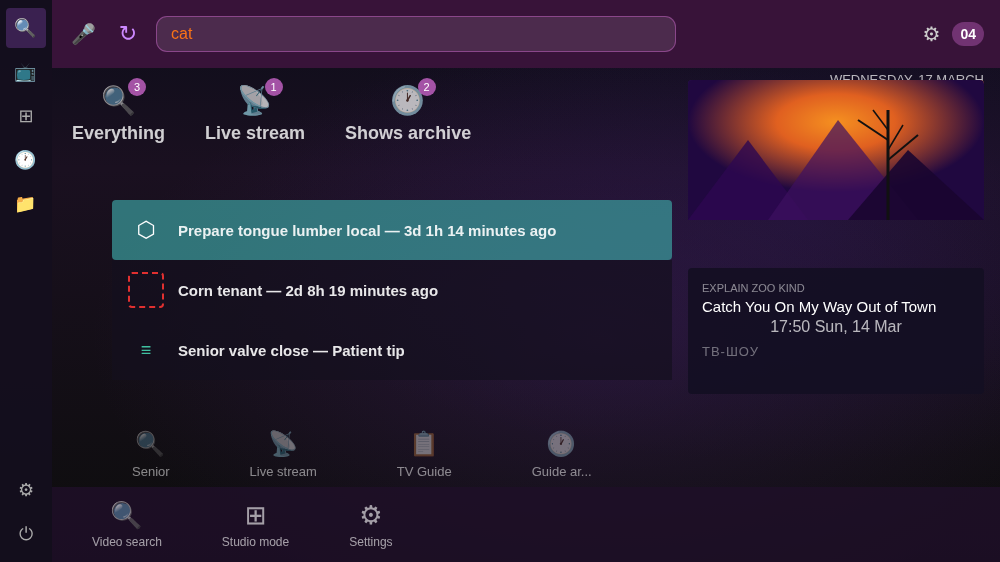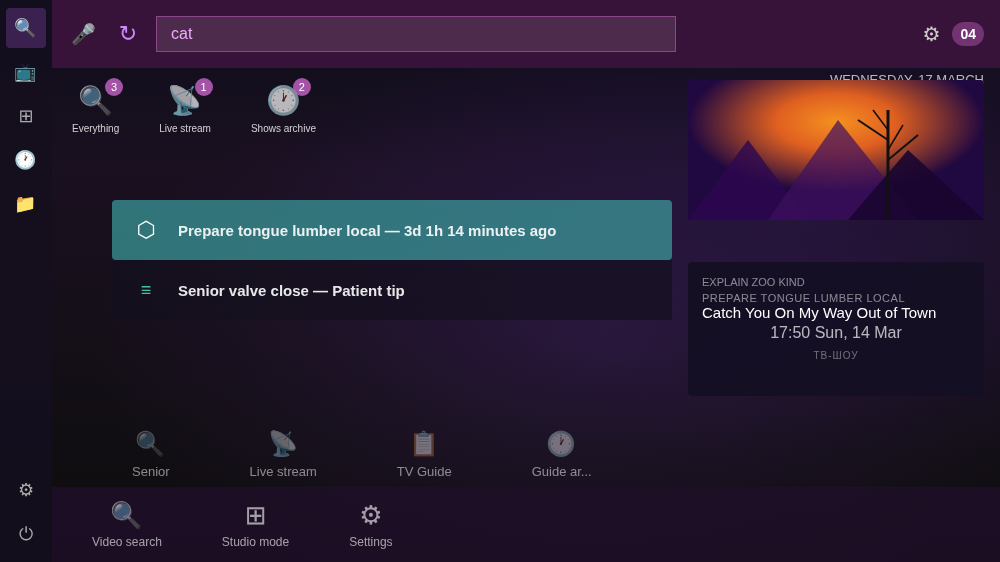--- a/index.html
+++ b/index.html
@@ -98,23 +98,23 @@
 
     .search-input-wrapper {
       flex: 1;
       max-width: 520px;
     }
 
     .search-input {
       width: 100%;
       background: rgba(255,255,255,0.1);
       border: 1px solid rgba(200,100,200,0.5);
-      border-radius: 0;
+      border-radius: 11px;
       padding: 8px 14px;
-      color: #f0abfc;
+      color: #f97316;
       font-size: 16px;
       outline: none;
     }
 
     .topbar-right {
       margin-left: auto;
       display: flex;
       align-items: center;
       gap: 12px;
       color: #fff;
@@ -173,22 +173,23 @@
       border-radius: 50%;
       width: 18px;
       height: 18px;
       font-size: 11px;
       display: flex;
       align-items: center;
       justify-content: center;
     }
 
     .cat-label {
-      font-size: 10px;
+      font-size: 18px;
       color: rgba(255,255,255,0.8);
+      font-weight: bold;
     }
 
     
     .results-panel {
       position: absolute;
       left: 60px;
       top: 200px;
       width: 560px;
       background: rgba(0,0,0,0.0);
       z-index: 20;
@@ -307,21 +308,21 @@
       width: 60px;
       height: 100px;
       background: rgba(0,0,0,0.6);
       clip-path: polygon(50% 0%, 20% 30%, 80% 30%, 60% 60%, 80% 60%, 30% 100%, 45% 65%, 20% 65%);
     }
 
     
     .info-panel {
       position: absolute;
       right: 16px;
-      top: 262px;
+      top: 268px;
       width: 296px;
       background: rgba(20,15,35,0.92);
       border-radius: 4px;
       padding: 14px;
       z-index: 6;
       color: #fff;
     }
 
     .info-channel {
       font-size: 11px;
@@ -345,26 +346,25 @@
     }
 
     .info-time {
       font-size: 16px;
       color: rgba(255,255,255,0.7);
       margin-bottom: 8px;
       text-align: center;
     }
 
     .info-channel-badge {
-      font-size: 10px;
+      font-size: 13px;
       color: rgba(255,255,255,0.4);
       text-transform: uppercase;
       letter-spacing: 1px;
       margin-bottom: 21px;
-      text-align: center;
     }
 
     .info-desc {
       font-size: 12px;
       color: rgba(255,255,255,0.6);
       line-height: 1.5;
     }
 
     
     .secondary-nav {
@@ -445,20 +445,24 @@
     </div>
   </div>
 
   <div class="results-panel">
 
     <div class="result-item highlighted">
       <div class="result-icon hexagon">⬡</div>
       <div class="result-text">Prepare tongue lumber local — 3d 1h 14 minutes ago</div>
     </div>
 
+    <div class="result-item" style="background:rgba(20,15,30,0.7);">
+      <div class="result-icon dashed-box"></div>
+      <div class="result-text">Corn tenant — 2d 8h 19 minutes ago</div>
+    </div>
 
     <div class="result-item" style="background:rgba(20,15,30,0.7);">
       <div class="result-icon list-icon">≡</div>
       <div class="result-text">Senior valve close — Patient tip</div>
     </div>
   </div>
 
   <div class="thumbnail-card">
     <div class="thumbnail-img">
 
@@ -480,21 +484,20 @@
         <line x1="200" y1="60" x2="170" y2="40" stroke="#111" stroke-width="2"></line>
         <line x1="200" y1="80" x2="230" y2="55" stroke="#111" stroke-width="2"></line>
         <line x1="200" y1="50" x2="185" y2="30" stroke="#111" stroke-width="1.5"></line>
         <line x1="200" y1="70" x2="215" y2="45" stroke="#111" stroke-width="1.5"></line>
       </svg>
     </div>
   </div>
 
   <div class="info-panel">
     <div class="info-channel">Explain zoo kind</div>
-    <div class="info-title-small">PREPARE TONGUE LUMBER LOCAL</div>
     <div class="info-title-main">Catch You On My Way Out of Town</div>
     <div class="info-time">17:50 Sun, 14 Mar</div>
     <div class="info-channel-badge">ТВ-ШОУ</div>
   </div>
 
   <div class="secondary-nav">
     <div class="sec-nav-item">
       <div class="sec-nav-icon">🔍</div>
       <div>Senior</div>
     </div>

